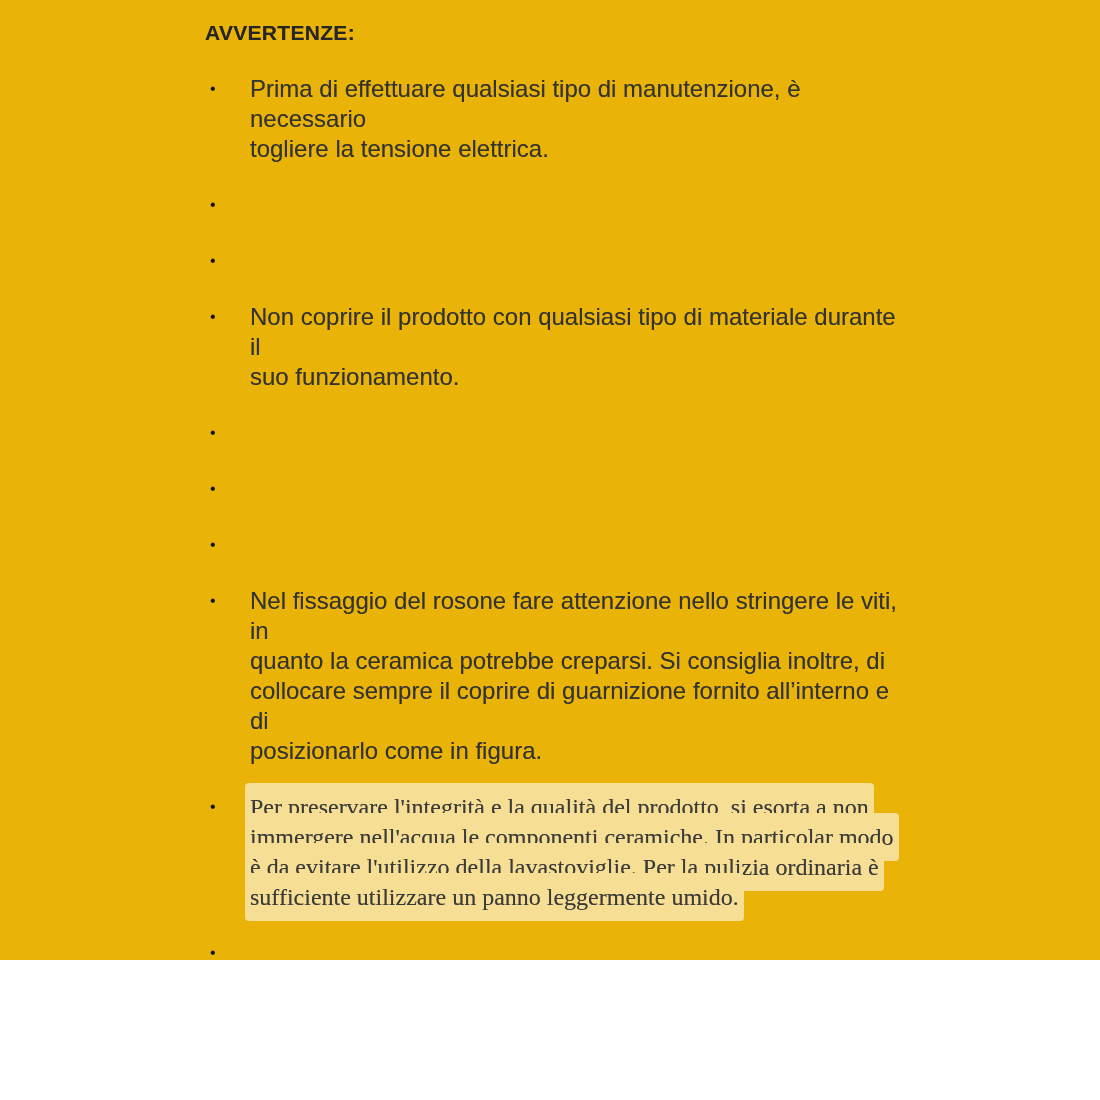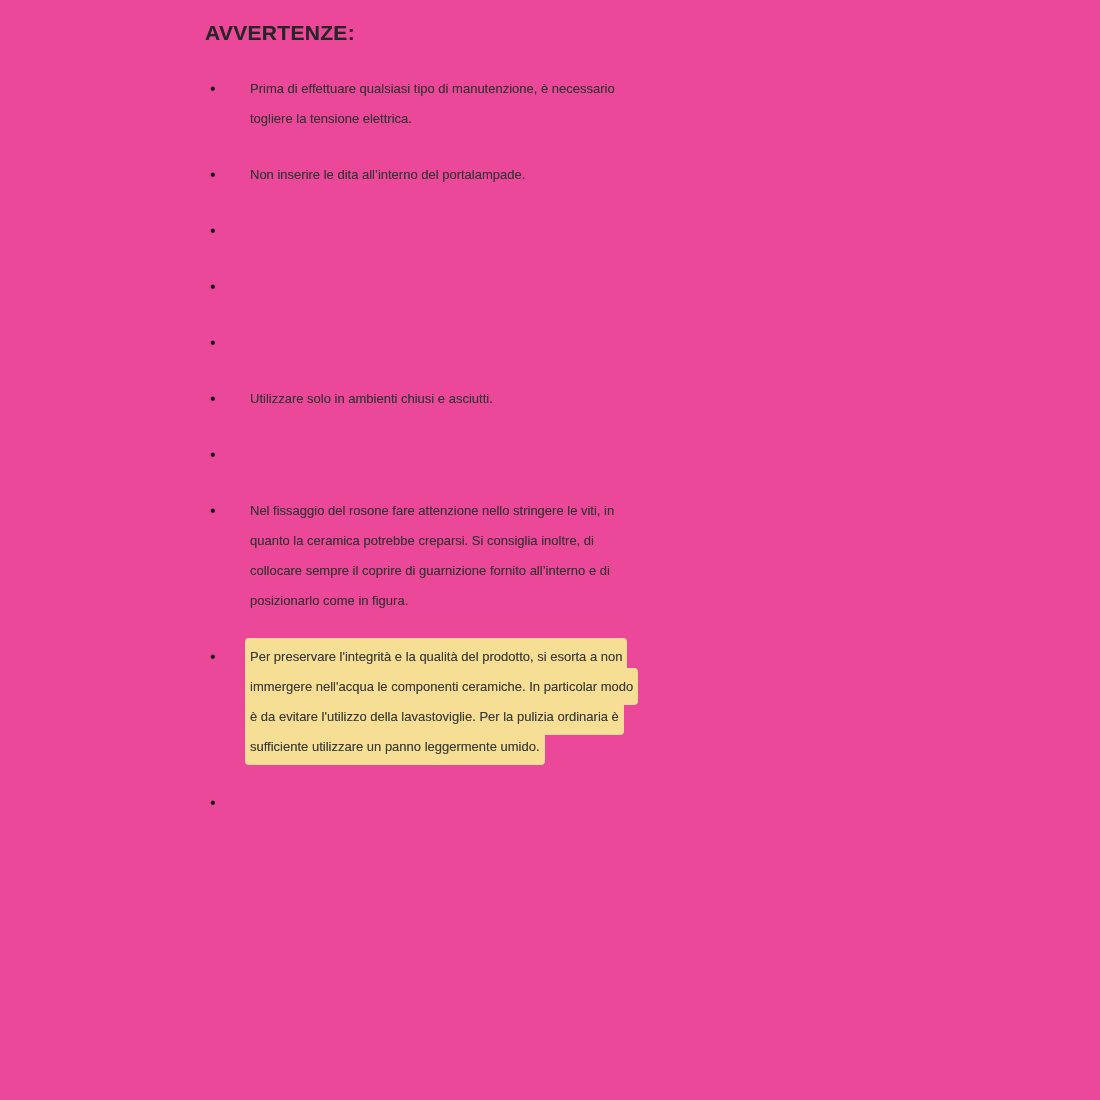--- a/index.html
+++ b/index.html
@@ -9,23 +9,23 @@
   }
   body {
     width: 1100px;
     height: 1100px;
     overflow: hidden;
     font-family: "Liberation Sans", sans-serif;
   }
   .page {
     box-sizing: border-box;
     width: 1100px;
-    height: 1100px;
+    height: 960px;
     padding: 20px 0 0 205px;
-    background: #ec4899;
+    background: #eab308;
   }
   .doc-title {
     margin: 0;
     font-size: 21px;
     line-height: 26px;
     font-weight: 700;
     color: #262626;
     letter-spacing: 0.3px;
     text-shadow: 0 0 0.6px rgba(40,40,40,0.45);
   }
@@ -42,66 +42,67 @@
   }
   .bullet-dot {
     flex: 0 0 40px;
     width: 40px;
     font-size: 16px;
     line-height: 30px;
     color: #141414;
   }
   .bullet-text {
     width: 648px;
-    font-size: 13px;
+    font-size: 24px;
     line-height: 30px;
     color: #333333;
     white-space: pre-line;
     text-shadow: 0 0 0.6px rgba(50,50,50,0.45);
   }
   .para {
     display: inline;
   }
   .para.hl-mark {
     background: #f6df94;
     border-radius: 4px;
     padding: 11px 5px;
     margin-left: -5px;
     -webkit-box-decoration-break: clone;
     box-decoration-break: clone;
     color: #3a3a38;
+    font-family: Liberation Serif, serif;
   }
 </style>
 </head>
 <body>
 
 <div class="page">
   <h1 class="doc-title">AVVERTENZE:</h1>
   <ul class="bullet-list" id="bullet-list">
       <li class="list-item">
         <span class="bullet-dot">•</span>
         <div class="bullet-text"><span class="para">Prima di effettuare qualsiasi tipo di manutenzione, è necessario
 togliere la tensione elettrica.</span></div>
       </li>
       <li class="list-item">
         <span class="bullet-dot">•</span>
-        <div class="bullet-text"><span class="para">Non inserire le dita all’interno del portalampade.</span></div>
       </li>
       <li class="list-item">
         <span class="bullet-dot">•</span>
       </li>
       <li class="list-item">
         <span class="bullet-dot">•</span>
+        <div class="bullet-text"><span class="para">Non coprire il prodotto con qualsiasi tipo di materiale durante il
+suo funzionamento.</span></div>
       </li>
       <li class="list-item">
         <span class="bullet-dot">•</span>
       </li>
       <li class="list-item">
         <span class="bullet-dot">•</span>
-        <div class="bullet-text"><span class="para">Utilizzare solo in ambienti chiusi e asciutti.</span></div>
       </li>
       <li class="list-item">
         <span class="bullet-dot">•</span>
       </li>
       <li class="list-item">
         <span class="bullet-dot">•</span>
         <div class="bullet-text"><span class="para">Nel fissaggio del rosone fare attenzione nello stringere le viti, in
 quanto la ceramica potrebbe creparsi. Si consiglia inoltre, di
 collocare sempre il coprire di guarnizione fornito all’interno e di
 posizionarlo come in figura.</span></div>

